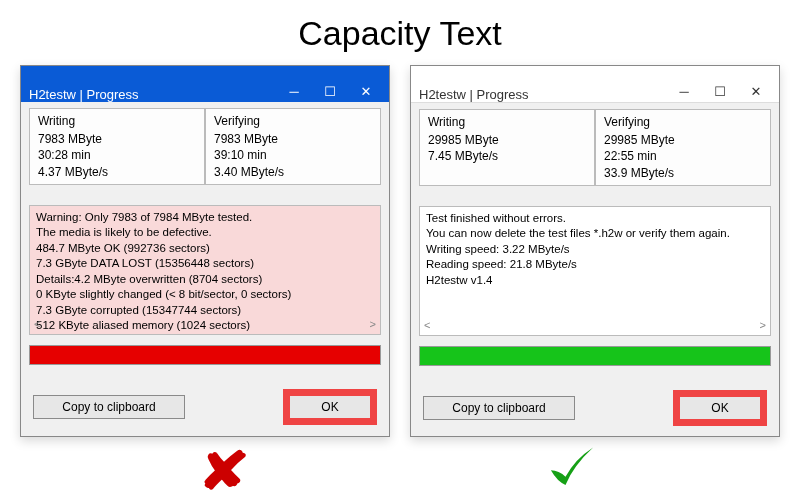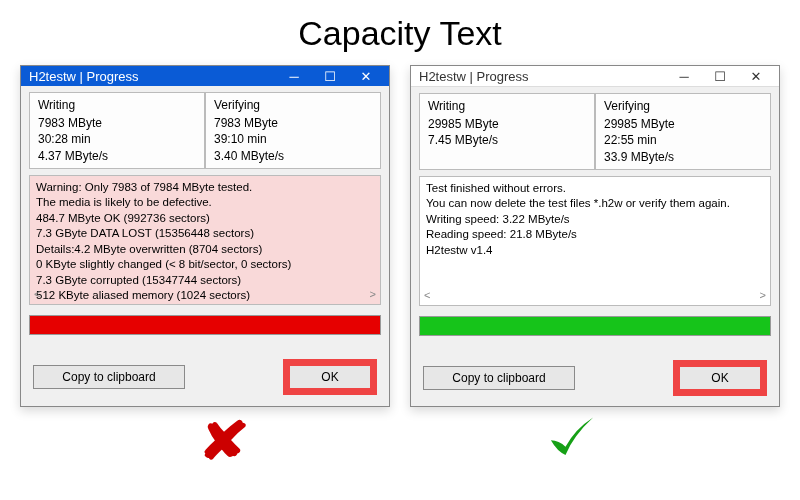--- a/index.html
+++ b/index.html
@@ -1,28 +1,28 @@
 <!DOCTYPE html>
 <html><head>
 <meta charset="utf-8">
 <style>
   html,body{margin:0;padding:0;width:800px;height:500px;background:#fff;font-family:Tahoma,Arial,sans-serif}
   .page-title{font-family:Arial,sans-serif;font-size:34px;text-align:center;margin:14px 0 12px 0;color:#000}
   .windows-row{display:flex;justify-content:center;gap:20px;padding:0 10px}
   .win{width:368px;border:1px solid #888;background:#f0f0f0;box-shadow:0 4px 10px rgba(0,0,0,.15);display:flex;flex-direction:column}
-  .titlebar{height:20px;display:flex;align-items:center;padding:0 6px 0 8px;font-size:13px;color:#fff}
+  .titlebar{height:36px;display:flex;align-items:flex-end;padding:0 6px 0 8px;font-size:13px;color:#fff}
   .titlebar.blue{background:#0a5bd6}
   .titlebar.grey{background:#fff;color:#333;border-bottom:1px solid #ddd}
   .titlebar .title{flex:1 1 auto}
   .tb-btns{display:flex;gap:2px}
   .tb-btn{width:34px;height:22px;display:flex;align-items:center;justify-content:center;font-size:13px;line-height:1}
   .titlebar.blue .tb-btn{color:#fff}
   .titlebar.grey .tb-btn{color:#333}
   .content{padding:6px 8px 10px 8px;font-size:12px}
-  .stats{display:flex;gap:0;margin-bottom:6px}
+  .stats{display:flex;gap:0;margin-bottom:20px}
   .statcol{flex:1;border:1px solid #bbb;background:#fdfdfd;padding:4px 8px}
   .statcol .head{margin-bottom:2px}
   .statcol div{line-height:1.35}
   .logbox{border:1px solid #bbb;background:#fff;height:120px;font-size:11.5px;line-height:1.35;padding:4px 6px;overflow:hidden;position:relative}
   .logbox.pink{background:#f9d9d9}
   .log-lines{white-space:pre-wrap}
   .scroll-arrows{position:absolute;bottom:2px;right:4px;left:4px;display:flex;justify-content:space-between;color:#888;font-size:11px}
   .pbar{height:18px;border:1px solid #999;margin-top:10px;background:#e8e8e8;position:relative}
   .pbar-fill{height:100%}
   .pbar-fill.red{background:#e60000}

